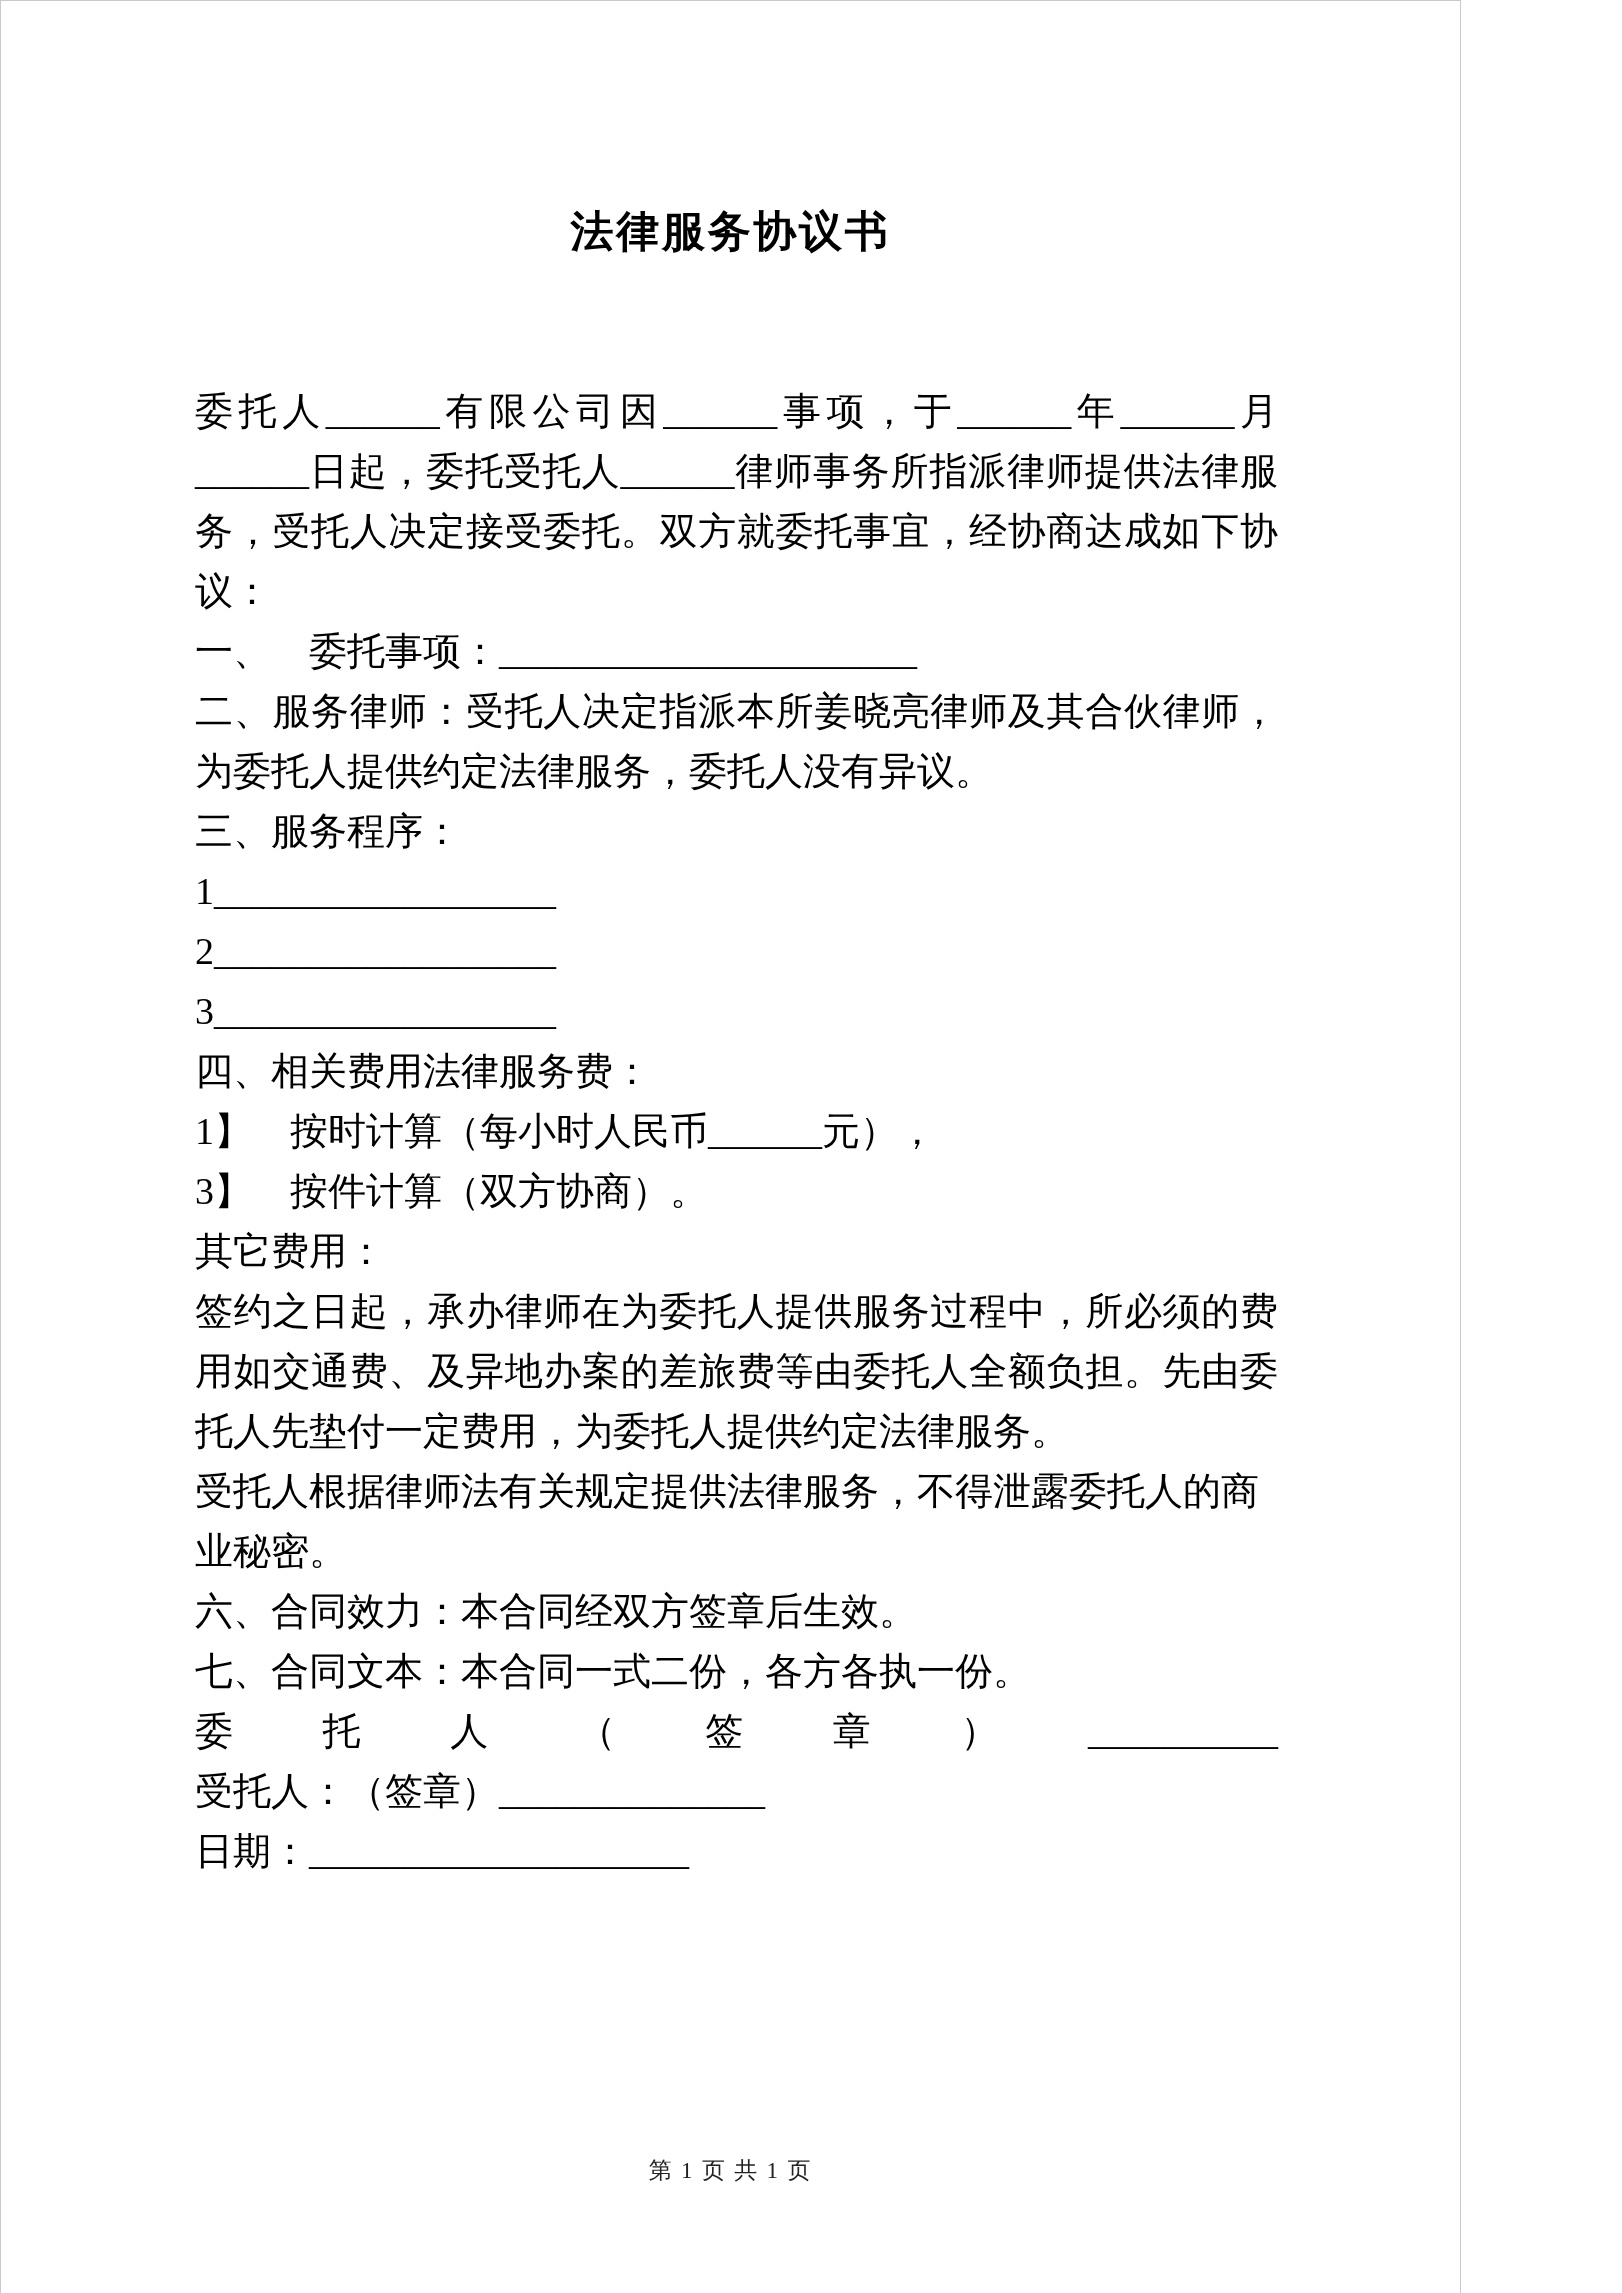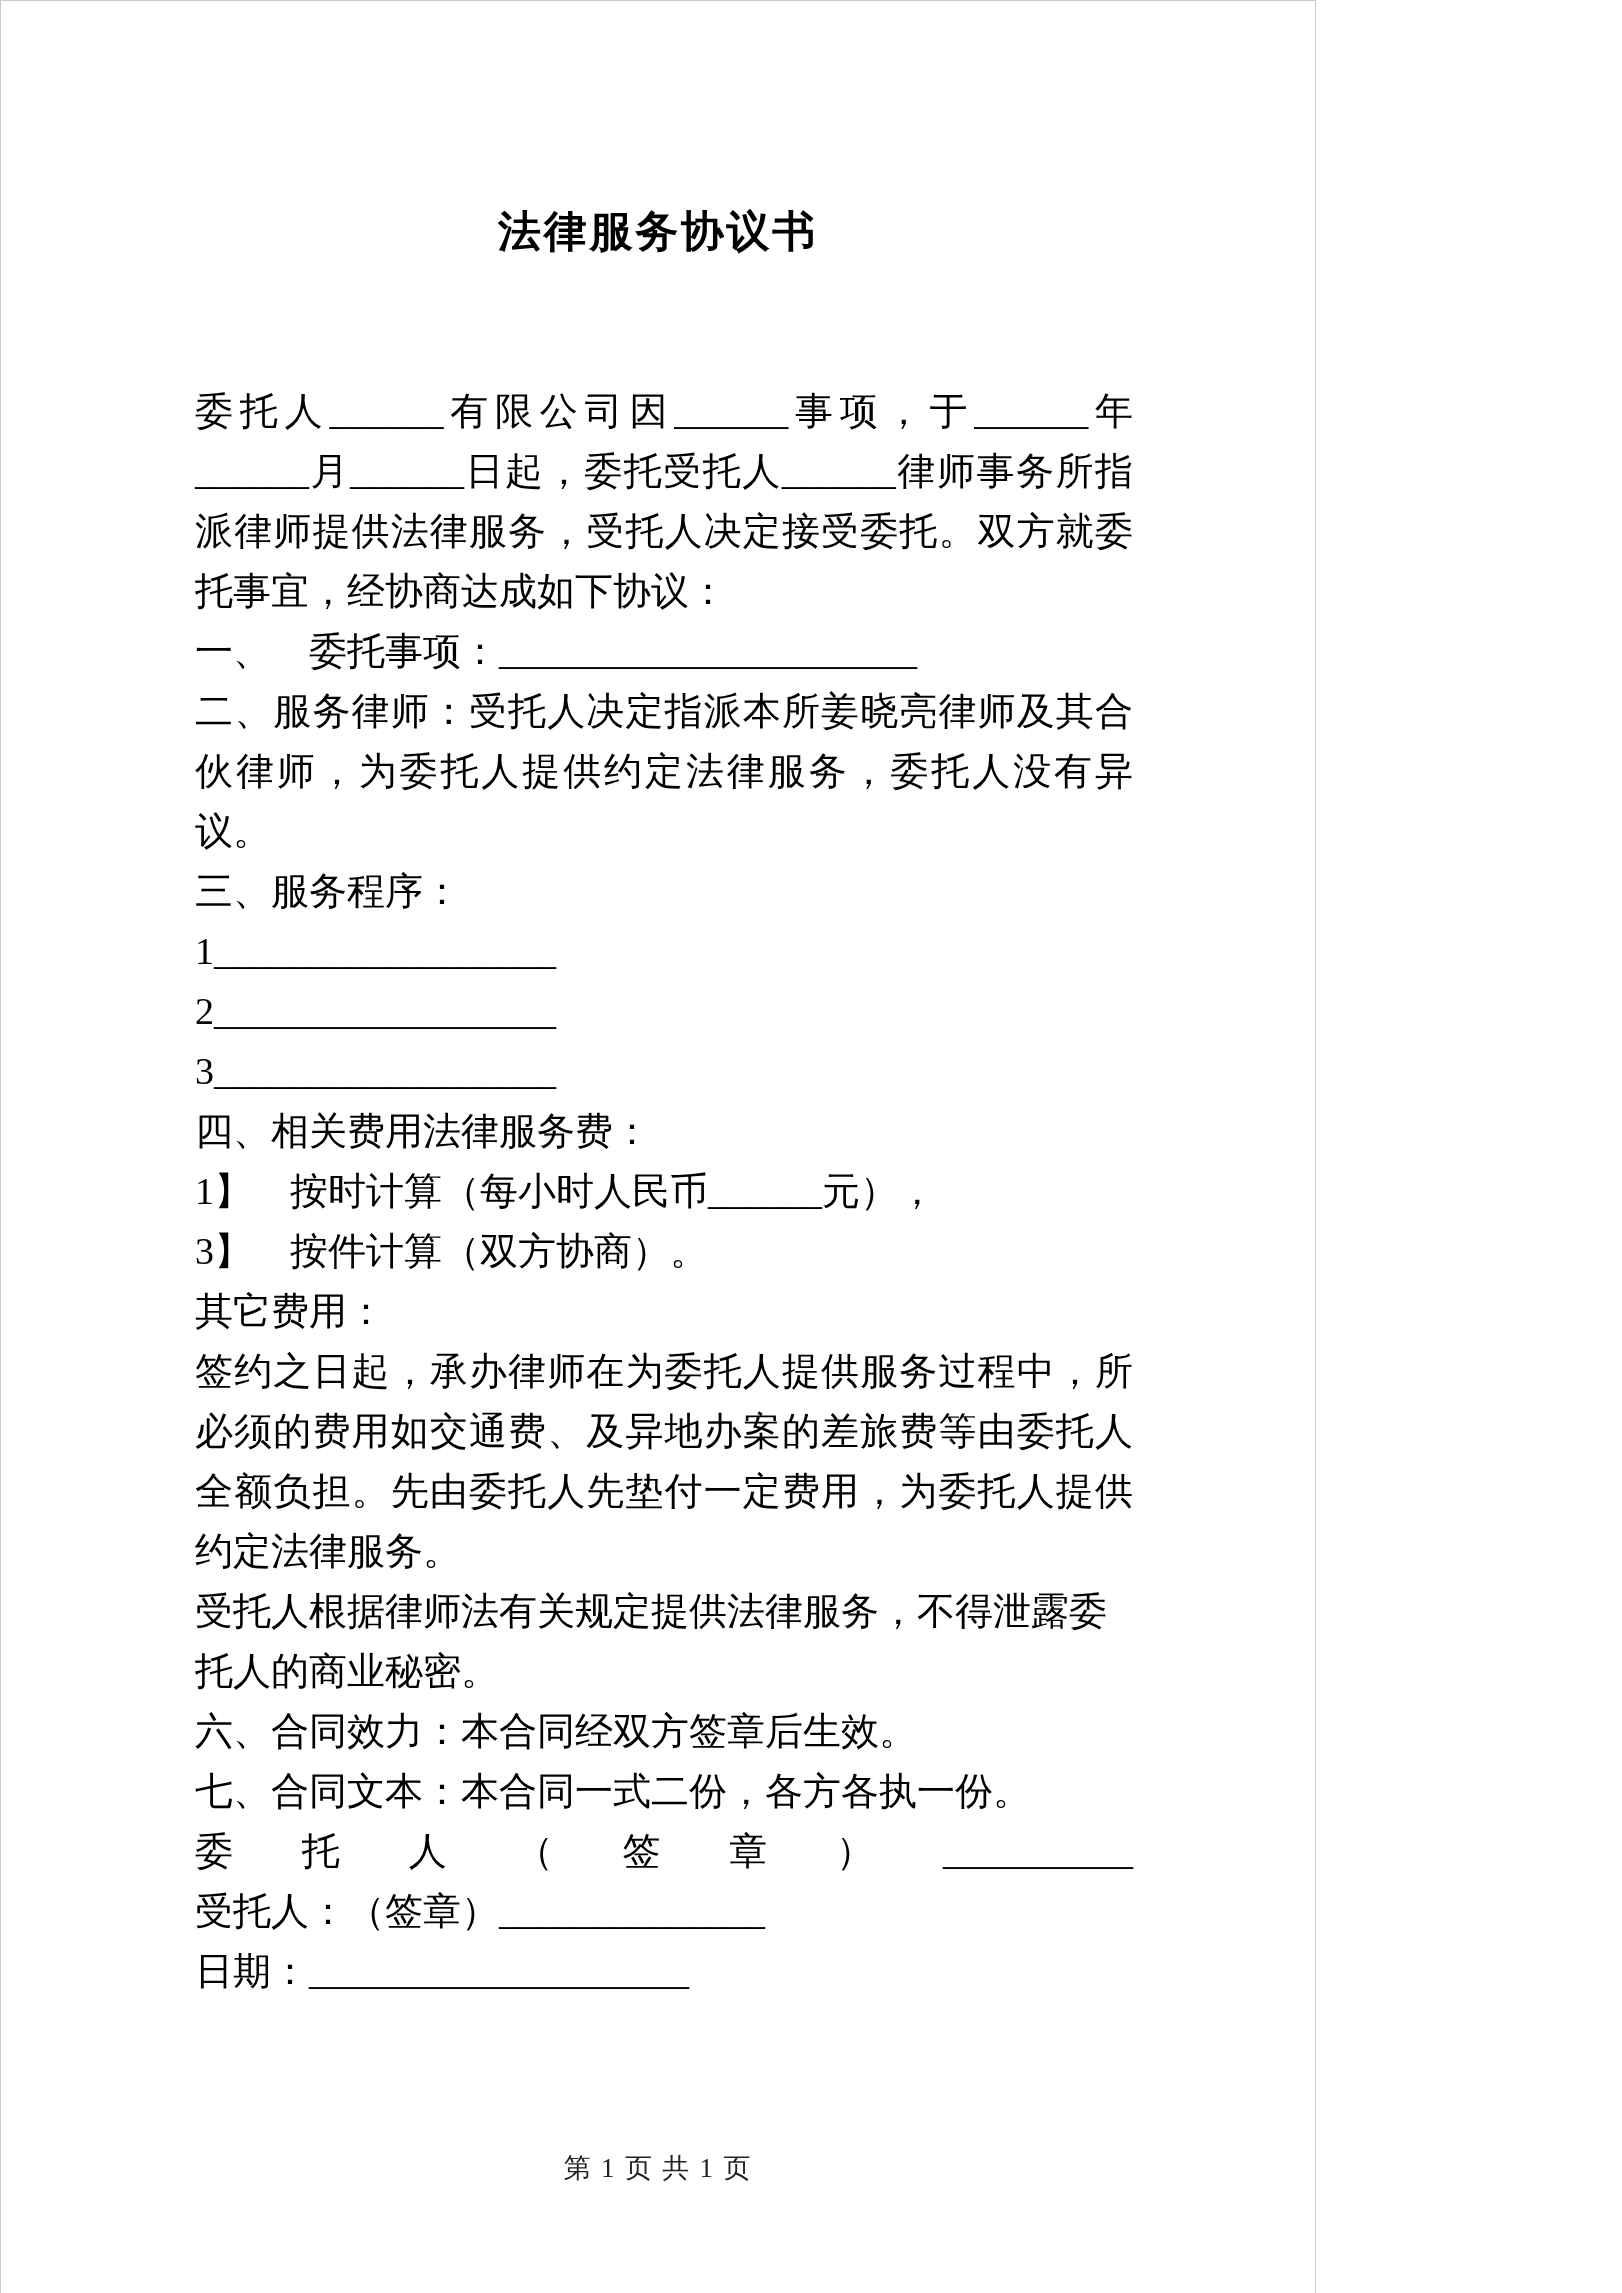--- a/index.html
+++ b/index.html
@@ -2,21 +2,21 @@
 <html style="font-size:14.5px"><head>
 <meta charset="utf-8">
 <style>
   * { margin: 0; padding: 0; box-sizing: border-box; }
   html, body {
     background: #ffffff;
     font-family: "Liberation Serif", "DejaVu Serif", serif;
   }
   .page {
     position: relative;
-    width: 1316px;
+    width: 1461px;
     height: 2294px;
     background: #ffffff;
     border: 1.8px solid #c9c9c9;
     overflow: hidden;
   }
   .title {
     margin-top: 202px;
     text-align: center;
     font-size: 43px;
     font-weight: bold;
@@ -45,21 +45,21 @@
     justify-content: space-between;
     align-items: baseline;
     width: 100%;
   }
   .footer {
     position: absolute;
     left: 0;
     right: 0;
     bottom: 107px;
     text-align: center;
-    font-size: 27px;
+    font-size: 23px;
     letter-spacing: 1.8px;
     color: #222222;
   }
 </style>
 </head>
 <body>
 
 <div class="page">
 
   <h1 class="title">法律服务协议书</h1>

